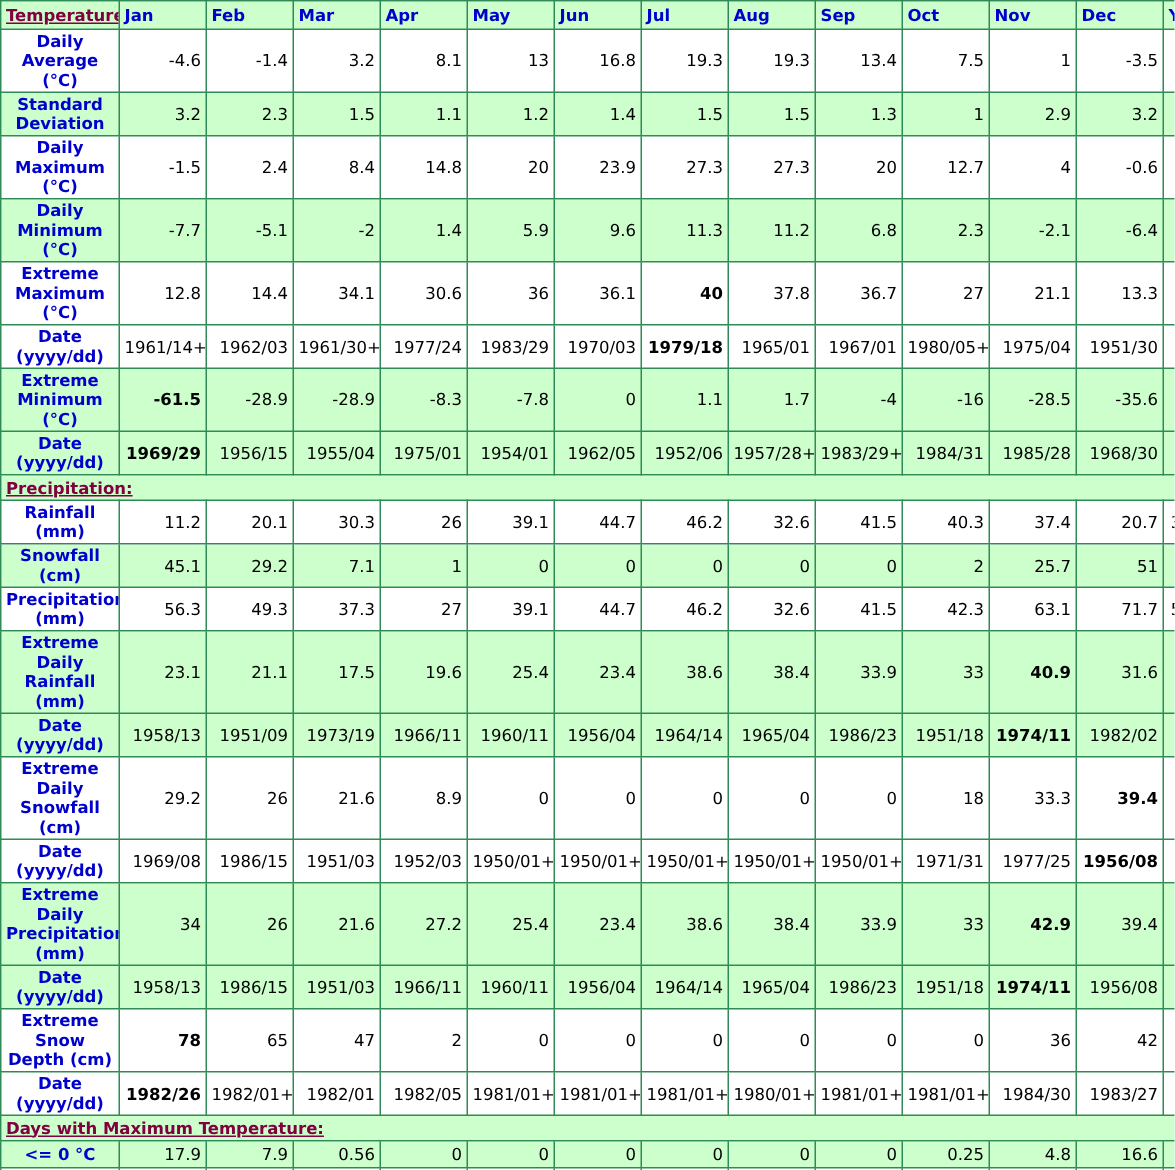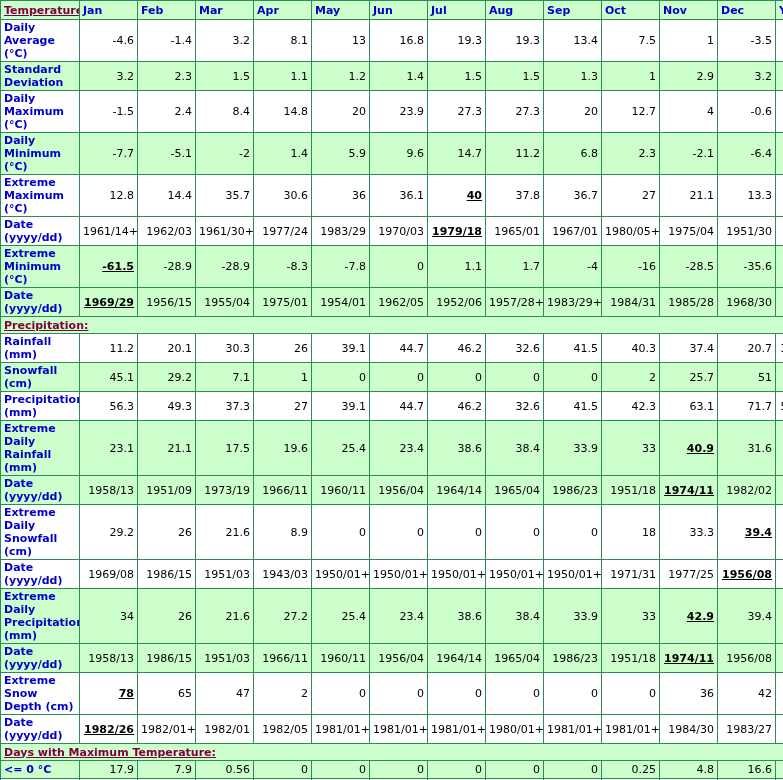--- a/index.html
+++ b/index.html
@@ -55,32 +55,32 @@
   }
   tr.section-row td span.sec-label {
     text-decoration: underline;
     margin-top: 45px;
   }
 
   
   td.rowlabel {
     color: #0000cc;
     font-weight: bold;
-    text-align: left;
+    text-align: center;
     padding-left: 3px;
   }
 
   
   td.val {
     text-align: right;
     padding-right: 4px;
     color: #000000;
     white-space: nowrap;
   }
-  td.val.bold { font-weight: bold; text-decoration: underline; }
+  td.val.bold { font-weight: bold; }
 
   
   tr.shade td { background: #ccffcc; }
   tr.plain td { background: #ffffff; }
 
   
   tr.h2 td { height: 26px; }
   tr.h3 td { height: 39px; }
   tr.h1 td { height: 14px; margin-left: 24px; }
   tr.hd  td { height: 26px; }
@@ -172,33 +172,33 @@
         <td class="val">13.2</td>
       </tr>
       <tr class="shade h3">
         <td class="rowlabel">Daily Minimum (°C)</td>
         <td class="val">-7.7</td>
         <td class="val">-5.1</td>
         <td class="val">-2</td>
         <td class="val">1.4</td>
         <td class="val">5.9</td>
         <td class="val">9.6</td>
-        <td class="val">14.7</td>
+        <td class="val">11.3</td>
         <td class="val">11.2</td>
         <td class="val">6.8</td>
         <td class="val">2.3</td>
         <td class="val">-2.1</td>
         <td class="val">-6.4</td>
         <td class="val">2.1</td>
       </tr>
       <tr class="plain h3">
         <td class="rowlabel">Extreme Maximum (°C)</td>
         <td class="val">12.8</td>
         <td class="val">14.4</td>
-        <td class="val">35.7</td>
+        <td class="val">34.1</td>
         <td class="val">30.6</td>
         <td class="val">36</td>
         <td class="val">36.1</td>
         <td class="val bold">40</td>
         <td class="val">37.8</td>
         <td class="val">36.7</td>
         <td class="val">27</td>
         <td class="val">21.1</td>
         <td class="val">13.3</td>
         <td class="val"></td>
@@ -348,21 +348,21 @@
         <td class="val">18</td>
         <td class="val">33.3</td>
         <td class="val bold">39.4</td>
         <td class="val"></td>
       </tr>
       <tr class="plain hd">
         <td class="rowlabel">Date (yyyy/dd)</td>
         <td class="val">1969/08</td>
         <td class="val">1986/15</td>
         <td class="val">1951/03</td>
-        <td class="val">1943/03</td>
+        <td class="val">1952/03</td>
         <td class="val">1950/01+</td>
         <td class="val">1950/01+</td>
         <td class="val">1950/01+</td>
         <td class="val">1950/01+</td>
         <td class="val">1950/01+</td>
         <td class="val">1971/31</td>
         <td class="val">1977/25</td>
         <td class="val bold">1956/08</td>
         <td class="val"></td>
       </tr>

